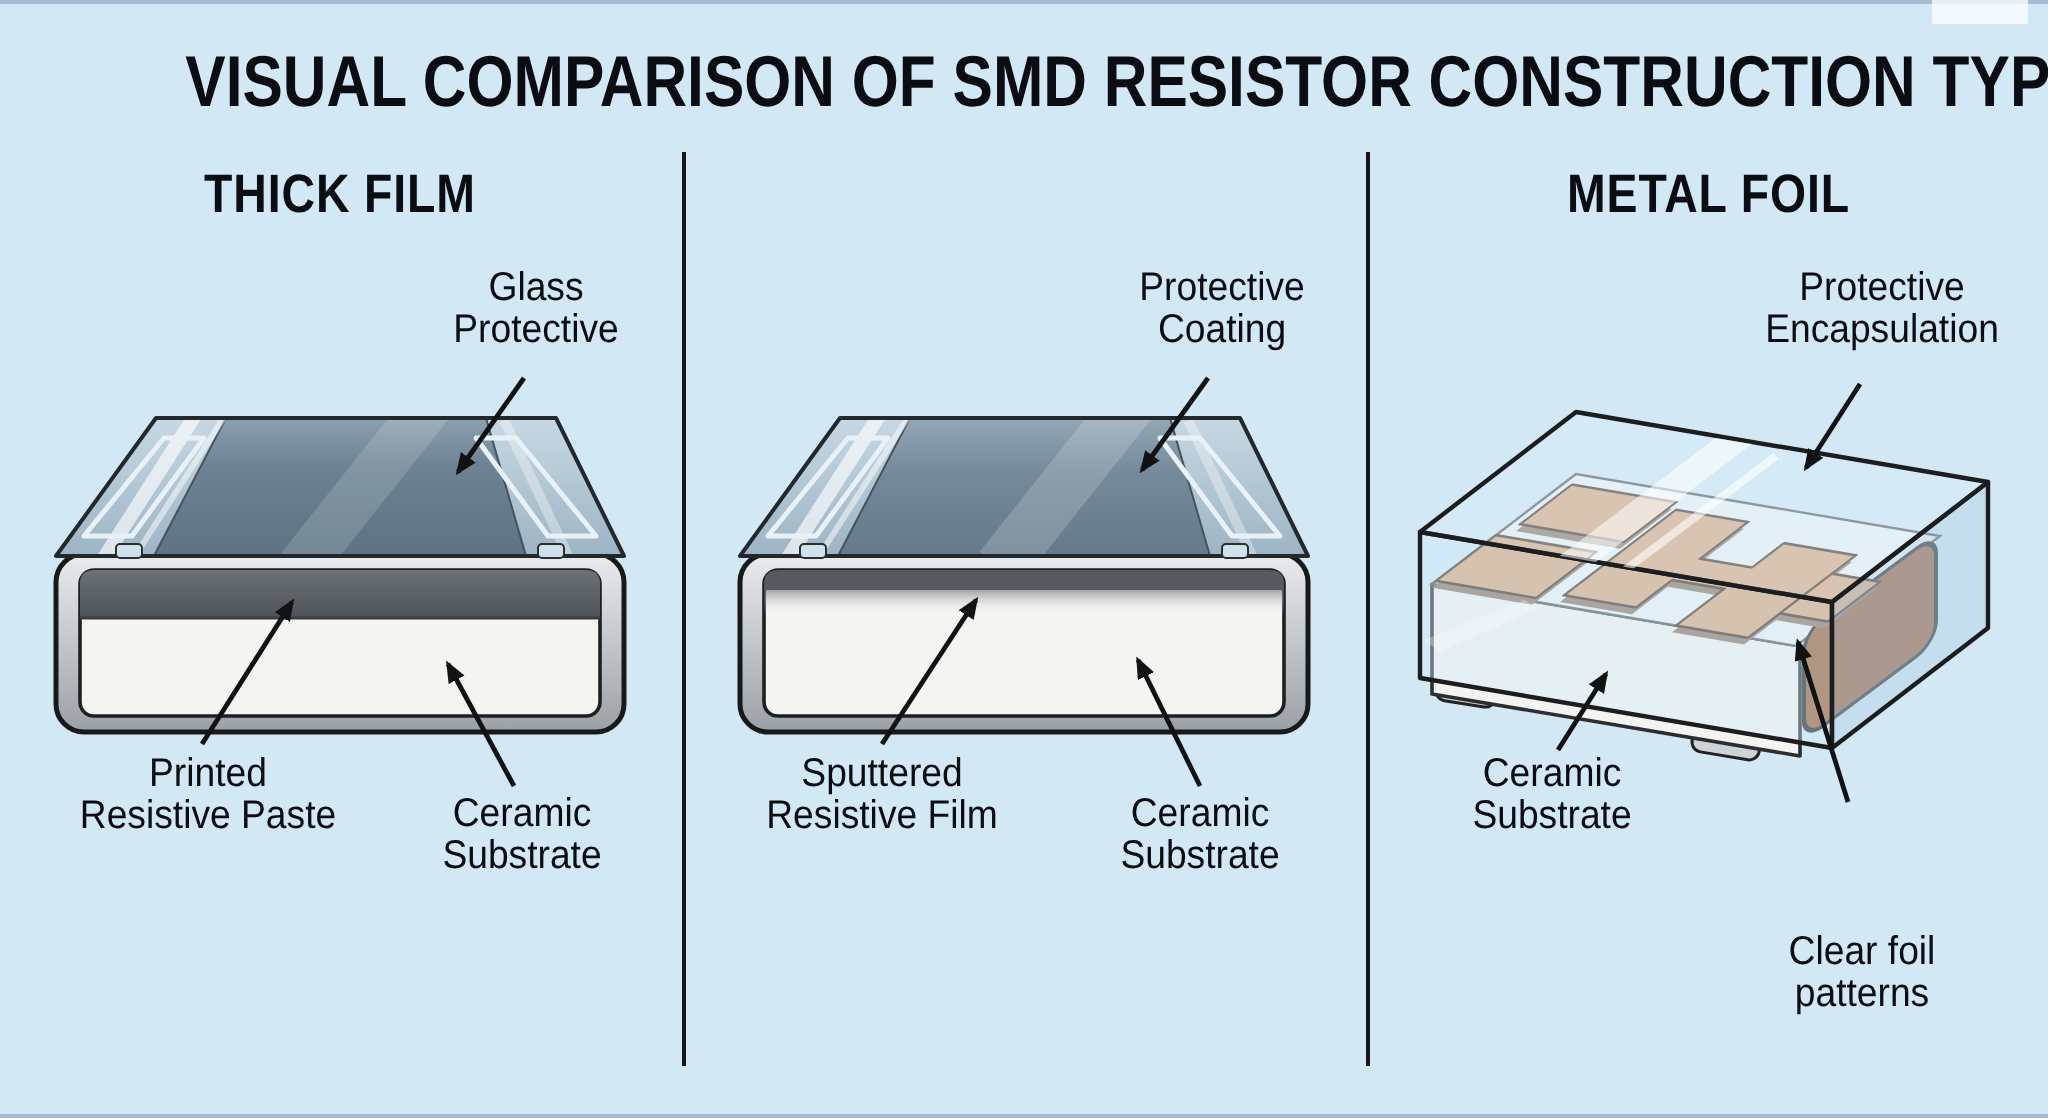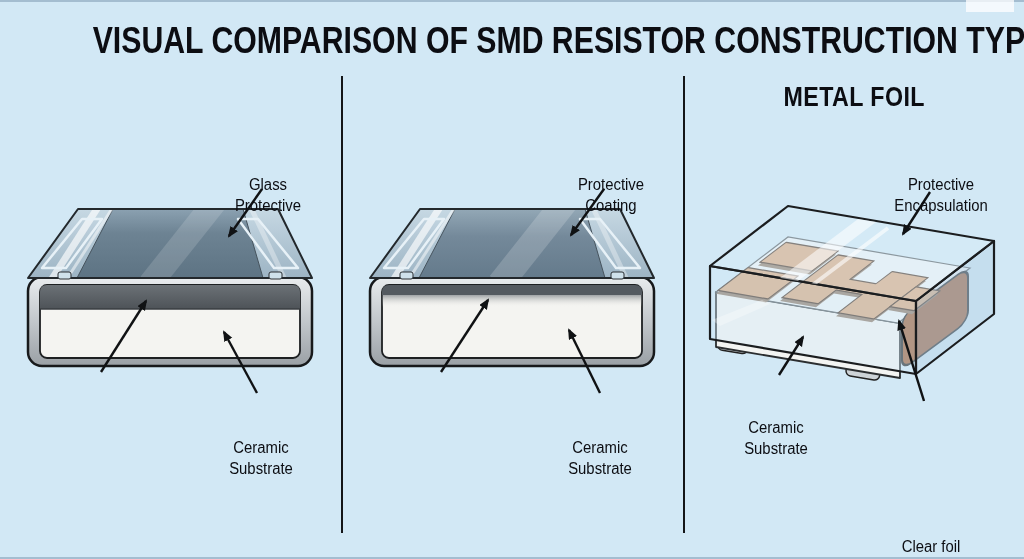--- a/index.html
+++ b/index.html
@@ -17,36 +17,37 @@
   }
   .title>span{display:inline-block;transform:scaleX(.84);transform-origin:center;}
   .sec-header{
     position:absolute;top:82px;width:340px;text-align:center;
     font-size:27px;font-weight:bold;white-space:nowrap;
   }
   .sec-header>span{display:inline-block;transform:scaleX(.86);transform-origin:center;letter-spacing:.5px;}
   .divider{position:absolute;top:76px;width:2px;height:457px;background:#141618;}
   .lbl{
     position:absolute;transform:translateX(-50%);
-    text-align:center;font-size:16px;line-height:21px;white-space:pre-line;margin-top:40px;
+    text-align:center;font-size:20px;line-height:21px;white-space:pre-line;
   }
   .lbl>span{display:inline-block;transform:scaleX(.93);transform-origin:center;}
   svg{position:absolute;left:0;top:0;}
 </style>
 </head>
 <body>
 
 <div id="canvas">
 
   <div class="edge-line" style="top:0"></div>
   <div class="edge-line" style="bottom:0"></div>
   <div class="corner-box"></div>
 
   <div class="title"><span>VISUAL COMPARISON OF SMD RESISTOR CONSTRUCTION TYPES</span></div>
 
+  <div class="sec-header" style="left:0"><span>THICK FILM</span></div>
   <div class="sec-header" style="left:684px"><span>METAL FOIL</span></div>
 
   <div class="divider" style="left:341px"></div>
   <div class="divider" style="left:683px"></div>
 
   <svg width="1024" height="559" viewBox="0 0 1024 559">
     <defs>
       <marker id="ah" markerWidth="11" markerHeight="10" refX="9" refY="4.5" orient="auto" markerUnits="userSpaceOnUse">
         <path d="M0,0 L11,4.5 L0,9 Z" fill="#101214"></path>
       </marker>
@@ -190,28 +191,32 @@
       <line x1="441" y1="372" x2="488" y2="300" marker-end="url(#ah)"></line>
       <line x1="600" y1="393" x2="569" y2="330" marker-end="url(#ah)"></line>
       <line x1="930" y1="192" x2="903" y2="234" marker-end="url(#ah)"></line>
       <line x1="779" y1="375" x2="803" y2="337" marker-end="url(#ah)"></line>
       <line x1="924" y1="401" x2="899" y2="321" marker-end="url(#ah)"></line>
     </g>
   </svg>
 
   <div class="lbl" style="left:268px;top:134px"><span>Glass
 Protective</span></div>
+  <div class="lbl" style="left:104px;top:377px"><span>Printed
+Resistive Paste</span></div>
   <div class="lbl" style="left:261px;top:397px"><span>Ceramic
 Substrate</span></div>
 
   <div class="lbl" style="left:611px;top:134px"><span>Protective
 Coating</span></div>
+  <div class="lbl" style="left:441px;top:377px"><span>Sputtered
+Resistive Film</span></div>
   <div class="lbl" style="left:600px;top:397px"><span>Ceramic
 Substrate</span></div>
 
   <div class="lbl" style="left:941px;top:134px"><span>Protective
 Encapsulation</span></div>
   <div class="lbl" style="left:776px;top:377px"><span>Ceramic
 Substrate</span></div>
-  <div class="lbl" style="left:931px;top:496px"><span>Clear foil
+  <div class="lbl" style="left:931px;top:466px"><span>Clear foil
 patterns</span></div>
 
 </div>
 
 </body></html>

